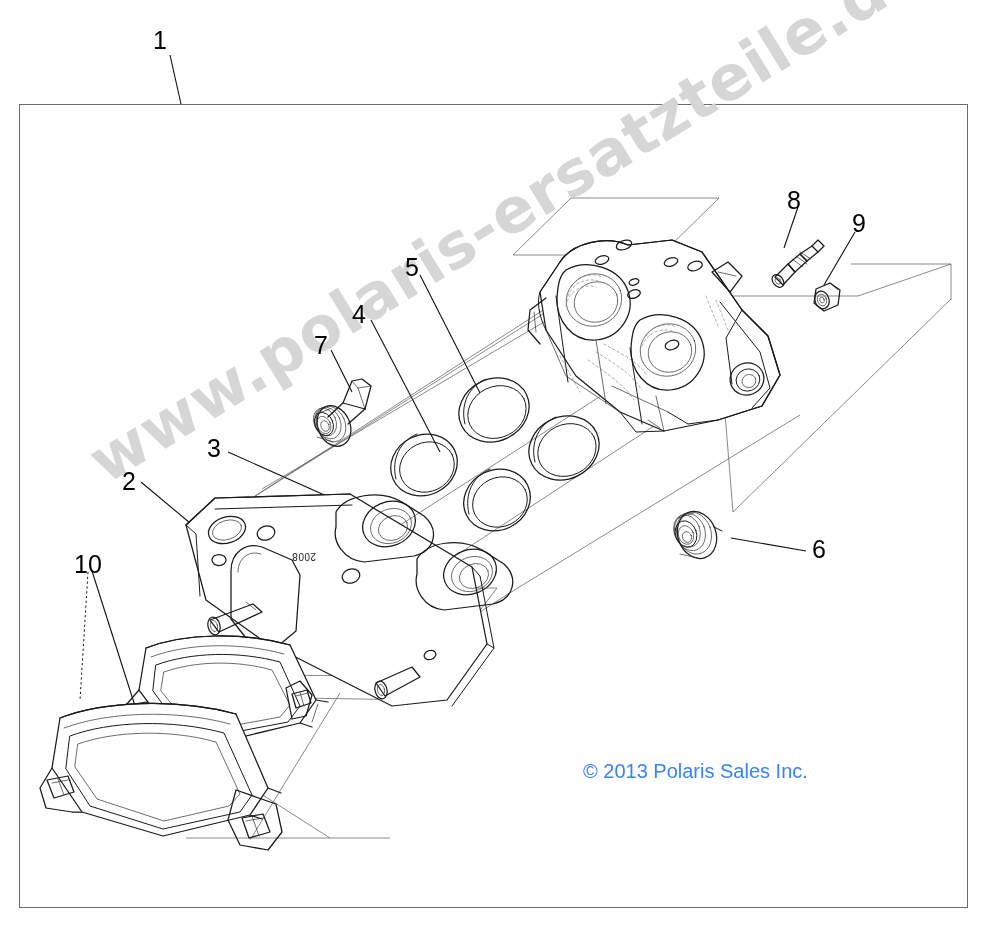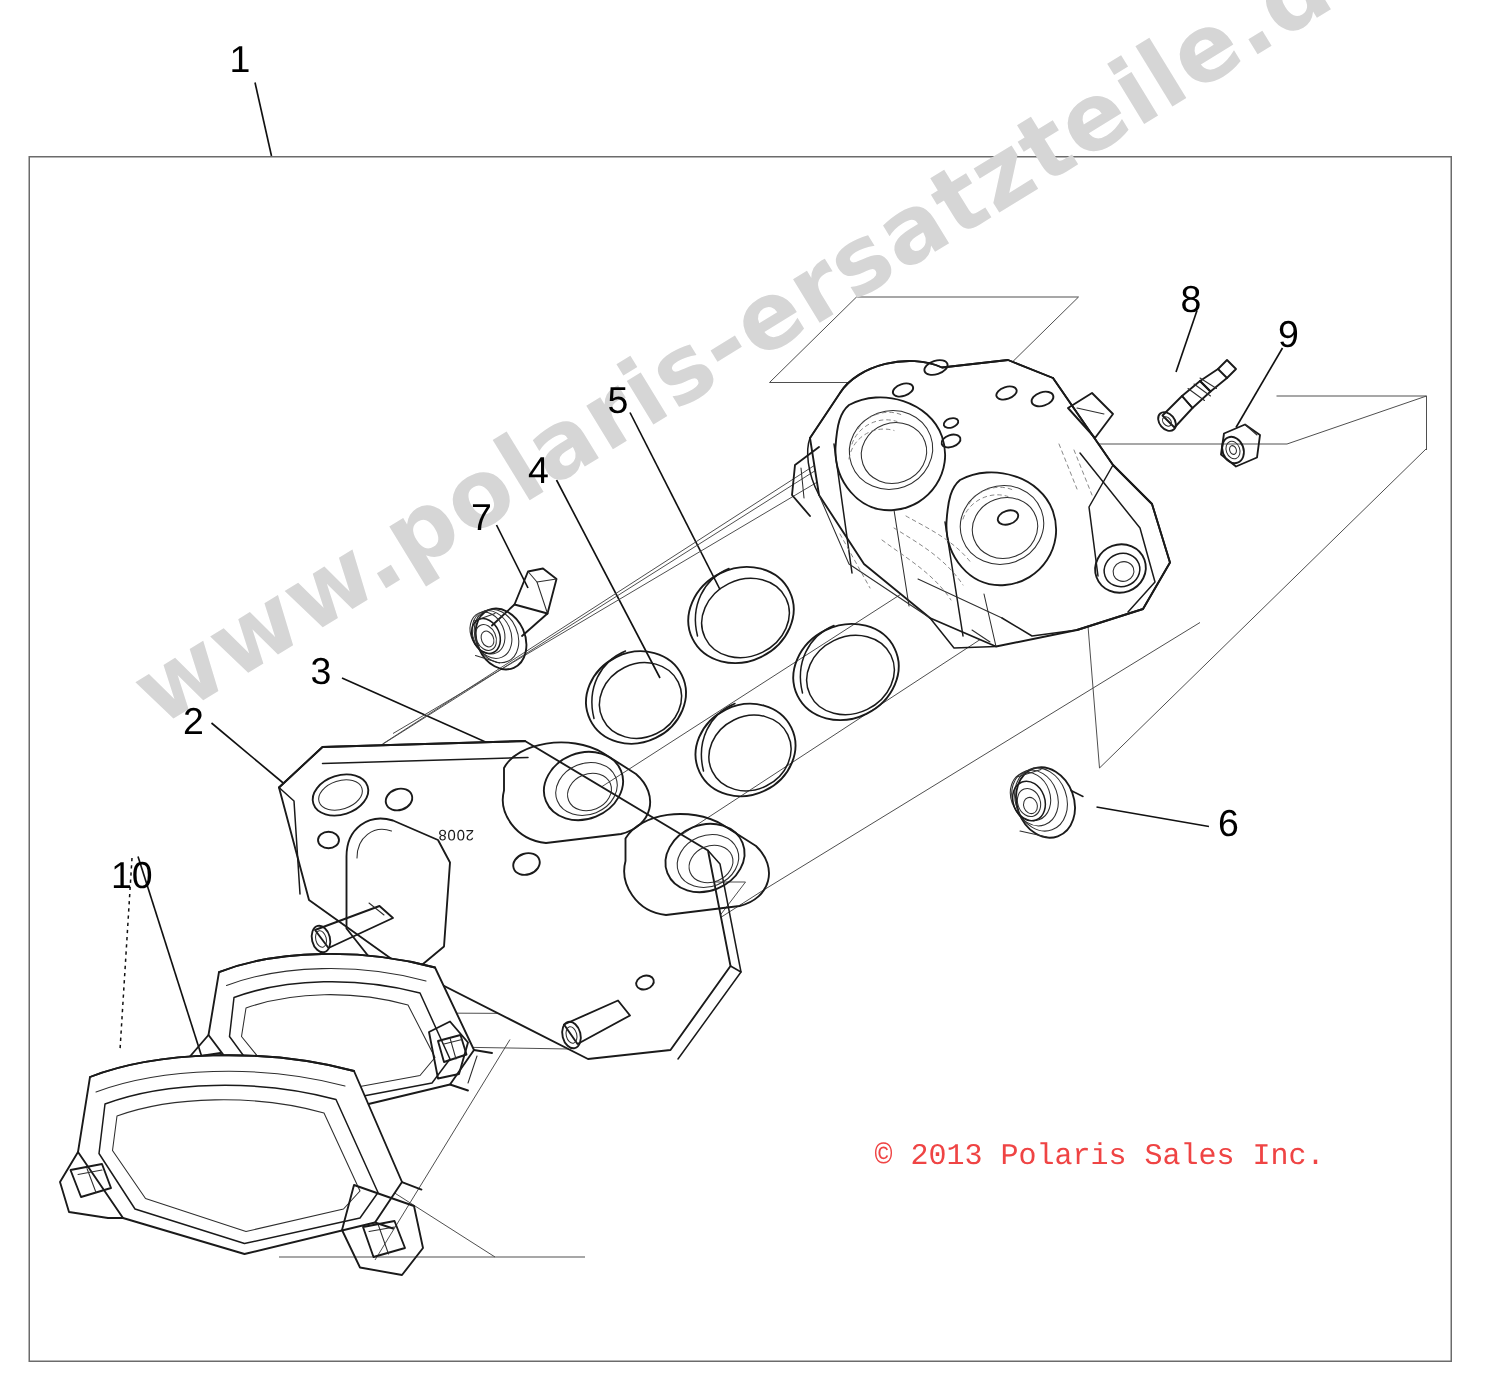--- a/index.html
+++ b/index.html
@@ -45,23 +45,23 @@
     line-height: 1;
     white-space: nowrap;
     user-select: none;
   }
 
   
   #copyright {
     position: absolute;
     left: 583px;
     top: 760px;
-    font-family: Liberation Mono, monospace;
+    font-family: Liberation Sans, sans-serif;
     font-size: 20px;
-    color: #ef4444;
+    color: #3b82f6;
     white-space: nowrap;
   }
 
   
   #watermark {
     position: absolute;
     left: 0px;
     top: 0px;
     width: 999px;
     height: 930px;
@@ -444,17 +444,17 @@
 
   <div class="callout" style="left:153px; top:28px;">1</div>
   <div class="callout" style="left:122px; top:469px;">2</div>
   <div class="callout" style="left:207px; top:436px;">3</div>
   <div class="callout" style="left:352px; top:302px;">4</div>
   <div class="callout" style="left:405px; top:255px;">5</div>
   <div class="callout" style="left:812px; top:537px;">6</div>
   <div class="callout" style="left:314px; top:333px;">7</div>
   <div class="callout" style="left:787px; top:188px;">8</div>
   <div class="callout" style="left:852px; top:211px;">9</div>
-  <div class="callout" style="left:74px; top:552px;margin-top:20px;">10</div>
+  <div class="callout" style="left:74px; top:552px;">10</div>
 
   <div id="copyright">© 2013 Polaris Sales Inc.</div>
 
 </div>
 
 </body></html>

